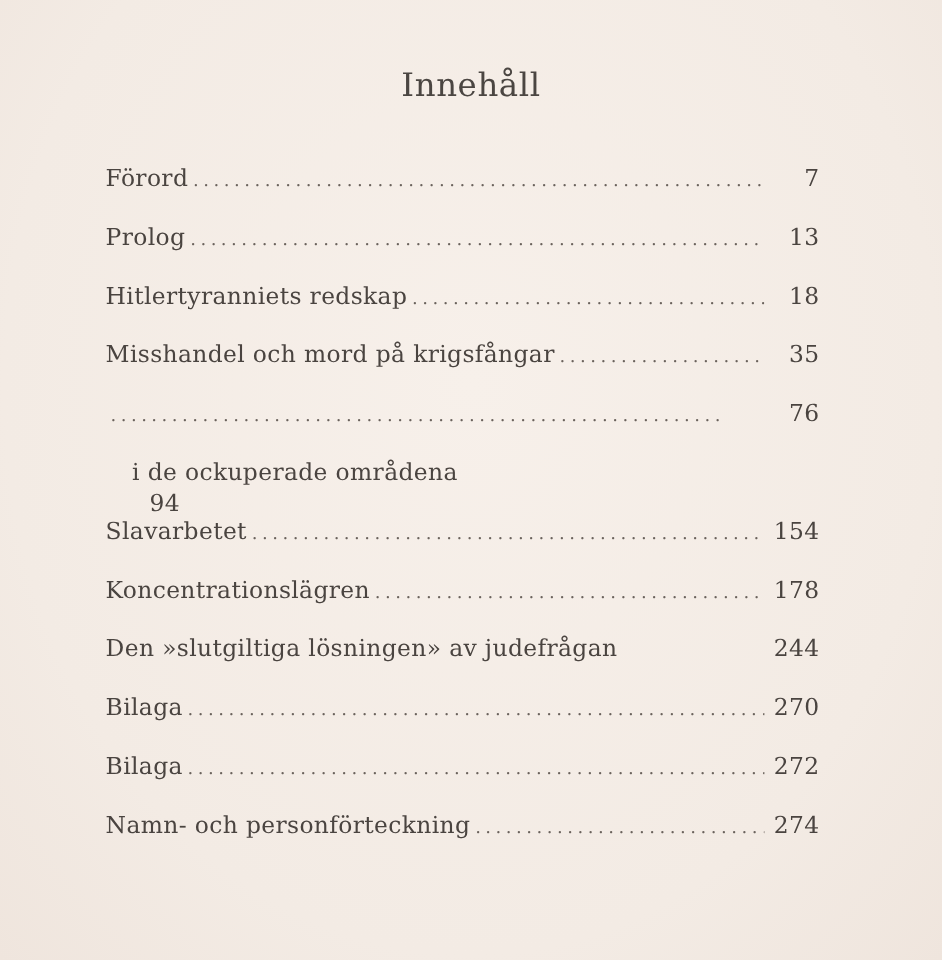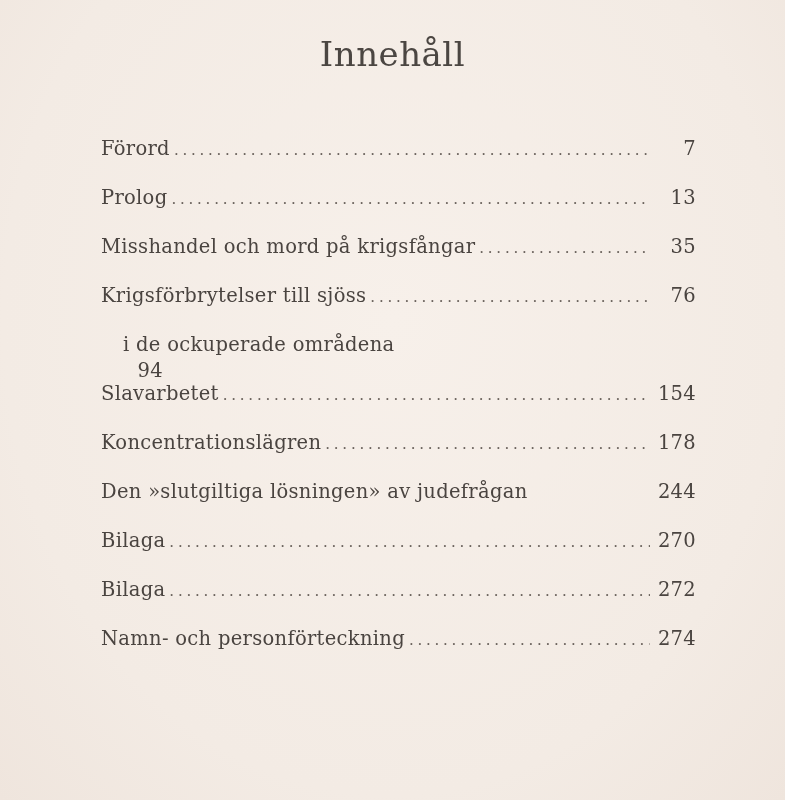--- a/index.html
+++ b/index.html
@@ -16,31 +16,31 @@
     color: #4a4440;
   }
   .page {
     position: absolute;
     left: 0; top: 0;
     width: 785px; height: 800px;
     background: radial-gradient(ellipse at 50% 40%, #f7f0ea 0%, #f3ebe4 70%, #efe5dd 100%);
   }
   .title {
     position: absolute;
-    top: 34px;
+    top: 56px;
     left: 0;
     width: 785px;
     text-align: center;
-    font-size: 34px;
+    font-size: 27px;
     letter-spacing: 0.5px;
     color: #4b4642;
   }
   .toc {
     position: absolute;
-    left: 101px;
+    left: 88px;
     top: 137px;
     width: 595px;
   }
   .entry {
     display: flex;
     align-items: baseline;
     height: 49px;
     font-size: 19.5px;
     letter-spacing: 0.3px;
     white-space: nowrap;
@@ -90,29 +90,33 @@
       <span class="leader"></span>
       <span class="page-num">7</span>
     </div>
 
     <div class="entry">
       <span class="label">Prolog</span>
       <span class="leader"></span>
       <span class="page-num">13</span>
     </div>
 
+    <div class="entry">
+      <span class="label">Hitlertyranniets redskap</span>
+      <span class="leader"></span>
+      <span class="page-num">18</span>
+    </div>
 
     <div class="entry">
       <span class="label">Misshandel och mord på krigsfångar</span>
       <span class="leader"></span>
       <span class="page-num">35</span>
     </div>
 
     <div class="entry">
-      <span class="label">Krigsförbrytelser till sjöss</span>
       <span class="leader"></span>
       <span class="page-num">76</span>
     </div>
 
     <div class="entry cont">
       <span class="label">i de ockuperade områdena</span>
       <span class="leader"></span>
       <span class="page-num">94</span>
     </div>
 

